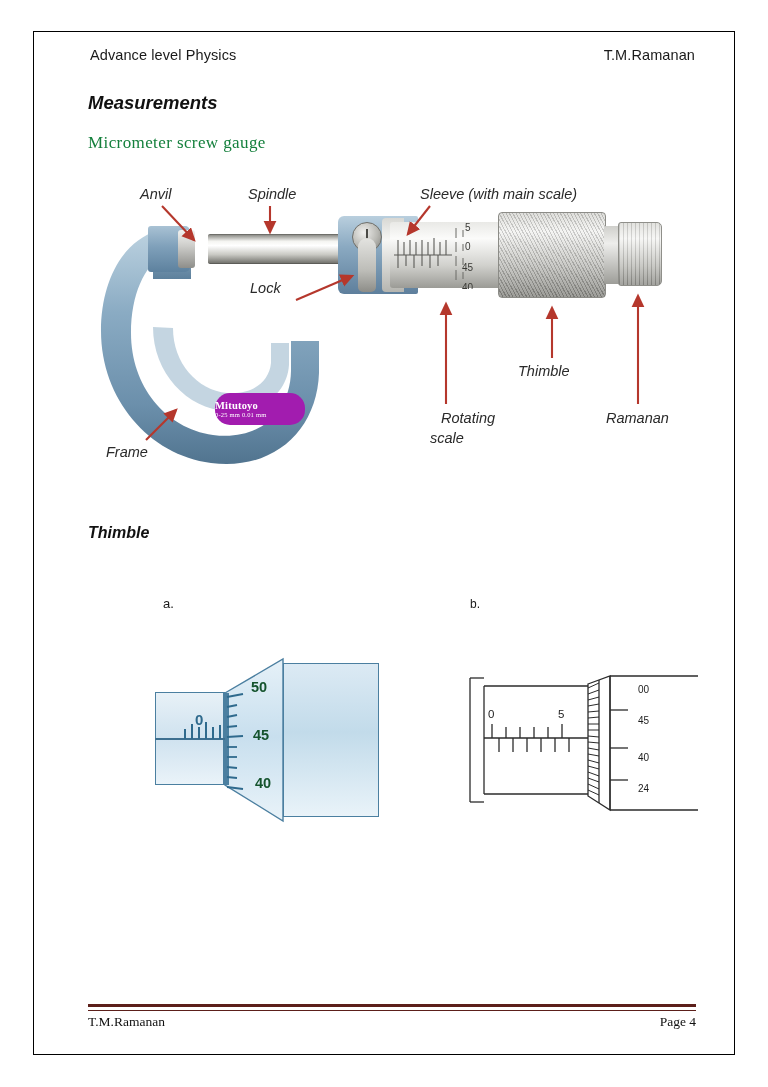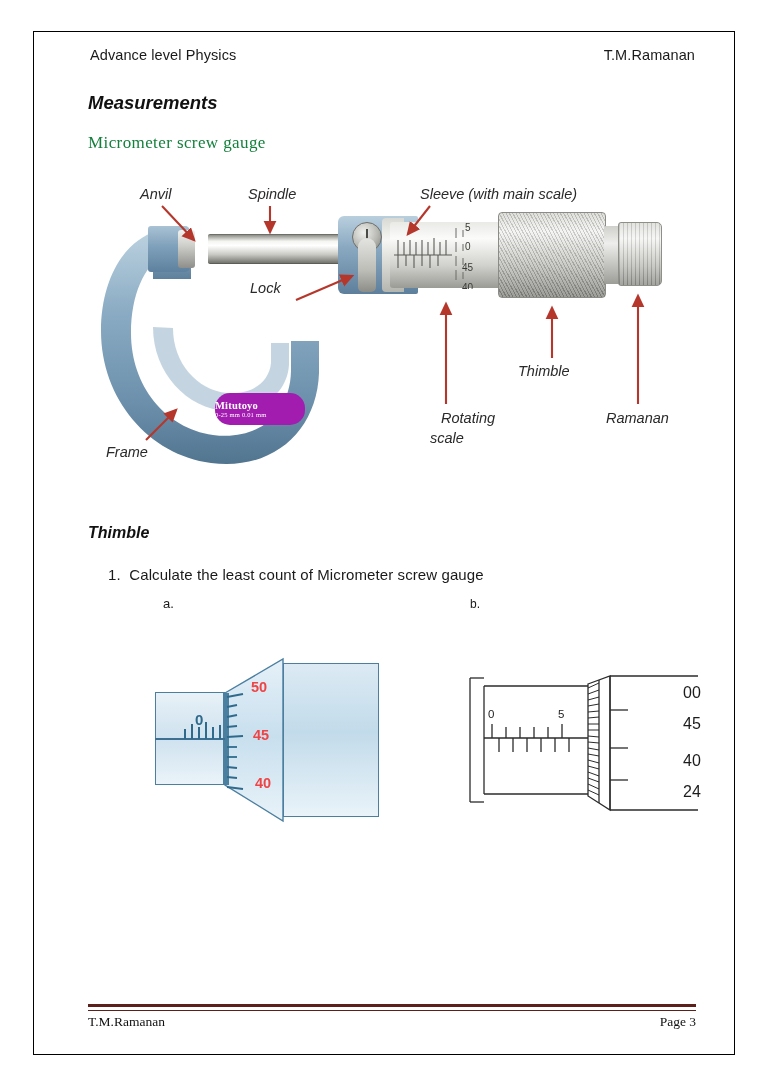--- a/index.html
+++ b/index.html
@@ -164,29 +164,29 @@
     background:#4b7fa0;
   }
   .a-midline{
     position:absolute; left:0px; top:83px; width:70px; height:1.6px; background:#3d6f90;
   }
   .a-zero{
     position:absolute; left:40px; top:56px; font-weight:bold; font-size:15px;
     color:#2f6a8d; font-family:"Liberation Sans", sans-serif;
   }
   .a-num{
-    position:absolute; font-weight:bold; font-size:14.5px; color:#ef4444;
+    position:absolute; font-weight:bold; font-size:14.5px; color:#14532d;
     font-family:"Liberation Sans", sans-serif;
     text-align:right;
   }
 
   
   .diagB{ position:absolute; left:468px; top:672px; width:232px; height:162px; }
   .b-num{ position:absolute; font-size:11.5px; color:#1c1c1c; font-family:"Liberation Sans", sans-serif; }
-  .b-thimble-num{ position:absolute; font-size:16px; color:#1c1c1c;margin-left:45px; }
+  .b-thimble-num{ position:absolute; font-size:10px; color:#1c1c1c; }
 
   
   .footer-rule1{
     position:absolute; left:88px; top:1004px; width:608px; height:3px; background:#5c1f1a;
   }
   .footer-rule2{
     position:absolute; left:88px; top:1010px; width:608px; height:1px; background:#5c1f1a;
   }
   .footer-row{
     position:absolute; left:88px; top:1014px; width:608px;
@@ -324,24 +324,20 @@
         <line x1="206" y1="122" x2="262" y2="98"></line>
         <line x1="356" y1="226" x2="356" y2="126"></line>
         <line x1="462" y1="180" x2="462" y2="130"></line>
         <line x1="548" y1="226" x2="548" y2="118"></line>
         <line x1="56" y1="262" x2="86" y2="232"></line>
       </g>
     </svg>
   </div>
 
   <div class="exercise-h">Thimble</div>
-  <div class="q1">
-    <span>1.</span>
-    &nbsp;<span>Calculate the least count of Micrometer screw gauge</span>
-  </div>
   <div class="sub-a">a.</div>
   <div class="sub-b">b.</div>
 
   <div class="diagA">
     <div class="a-sleeve-box"></div>
 
     <svg class="a-cone" viewBox="0 0 62 170">
       <defs>
         <linearGradient id="acg" x1="0" y1="0" x2="0" y2="1">
           <stop offset="0%" stop-color="#e6f1f8"></stop>
@@ -456,16 +452,16 @@
     <span class="b-thimble-num" style="left:170px; top:12px;">00</span>
     <span class="b-thimble-num" style="left:170px; top:43px;">45</span>
     <span class="b-thimble-num" style="left:170px; top:80px;">40</span>
     <span class="b-thimble-num" style="left:170px; top:111px;">24</span>
   </div>
 
   <div class="footer-rule1"></div>
   <div class="footer-rule2"></div>
   <div class="footer-row">
     <span>T.M.Ramanan</span>
-    <span>Page 3</span>
+    <span>Page 4</span>
   </div>
 
 </div>
 
 </body></html>

